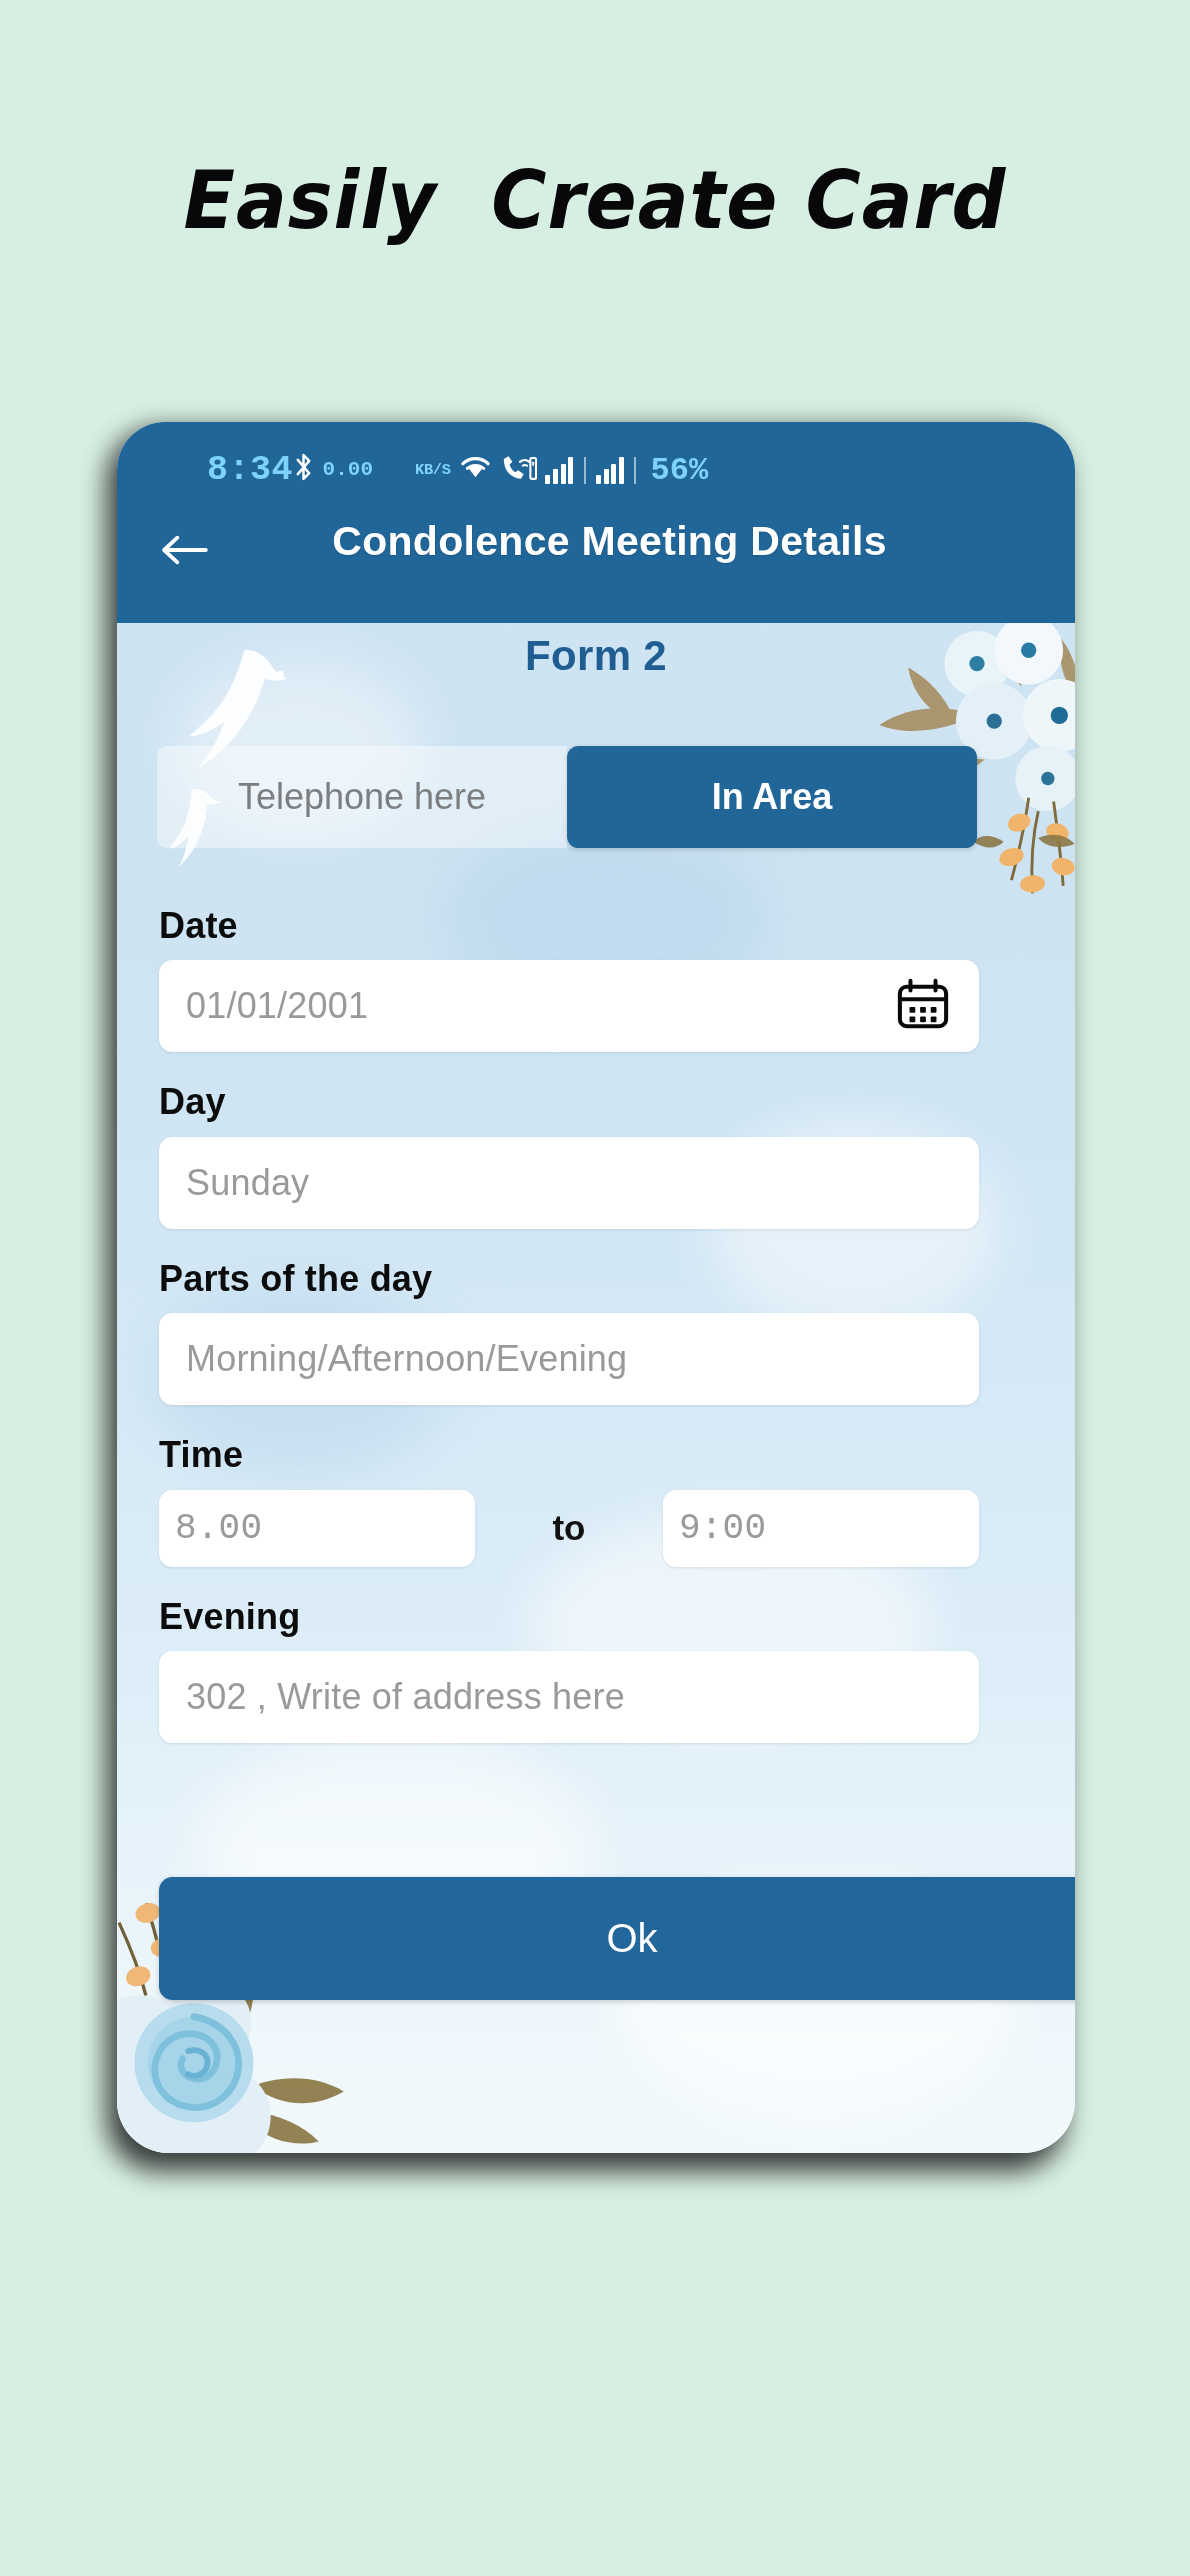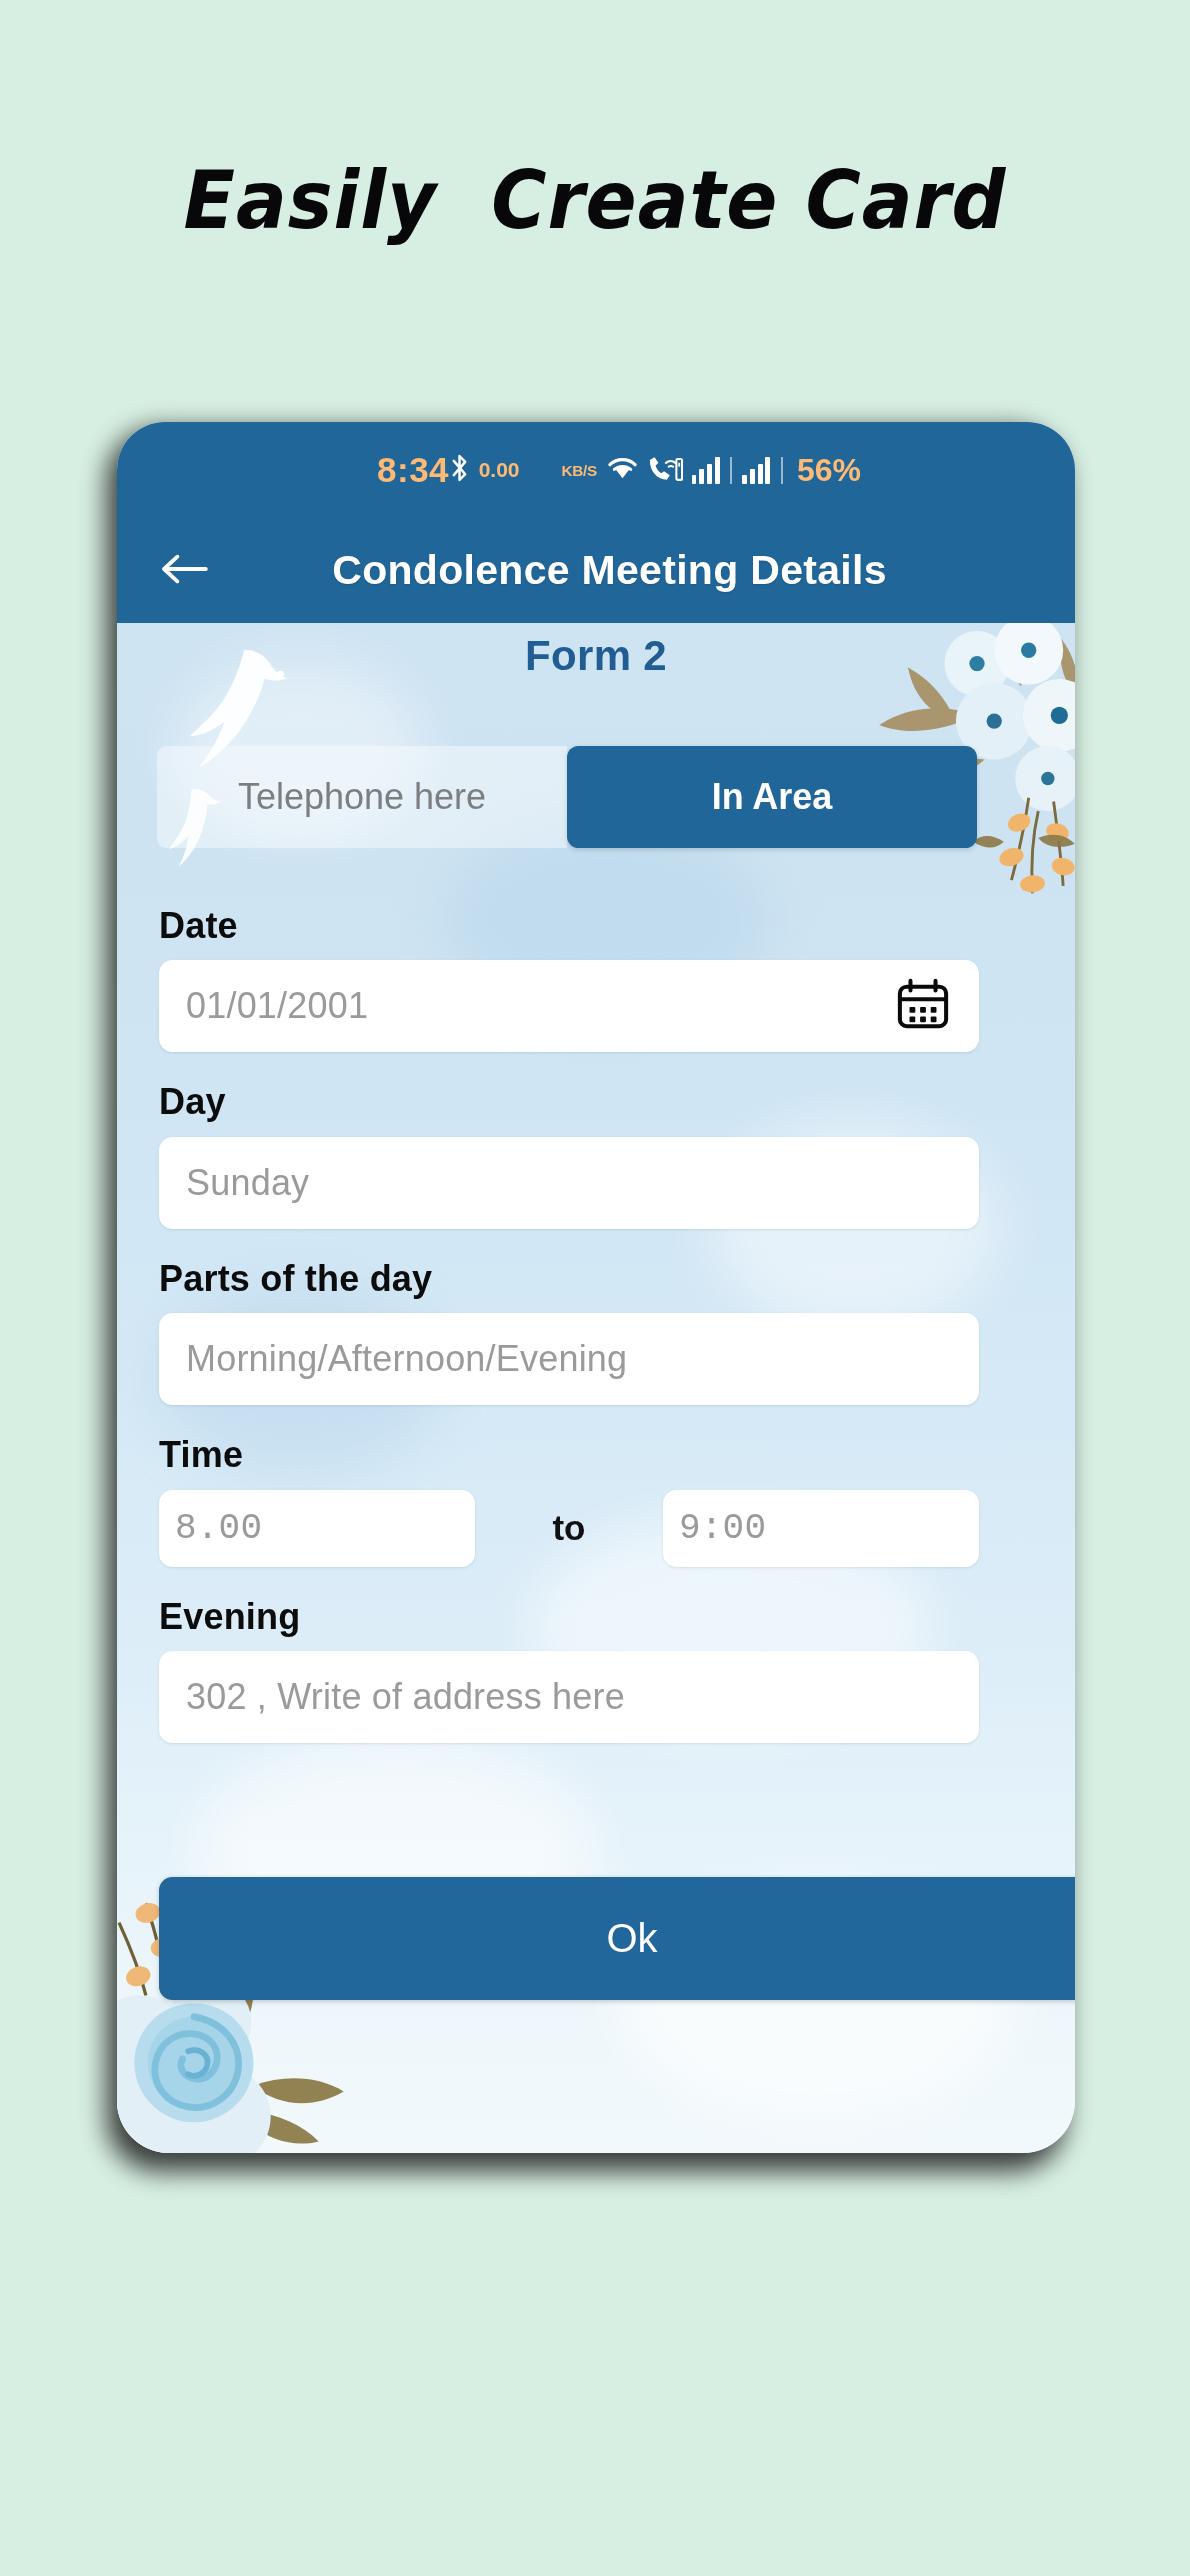--- a/index.html
+++ b/index.html
@@ -55,24 +55,25 @@
     background: #e9f4fa;
   }
 
   
   .statusbar {
     position: relative;
     height: 96px;
     background: #216699;
     display: flex;
     align-items: center;
-    justify-content: center;
+    justify-content: flex-start;
     padding: 0 44px 0 44px;
     box-sizing: border-box;
-    color: #fdba74;
+    color: #7dd3fc;
+    font-family: Liberation Mono, monospace;
   }
   .sb-time {
     font-size: 35px;
     font-weight: bold;
     letter-spacing: 0.5px;
     padding-left: 46px;
   }
   .sb-right {
     display: flex;
     align-items: center;
@@ -114,21 +115,21 @@
     background: rgba(255,255,255,0.55);
     margin: 0 1.9px;
   }
 
   
   .appbar {
     position: relative;
     height: 105px;
     background: #216699;
     display: flex;
-    align-items: center;
+    align-items: flex-start;
     padding-left: 33px;
     box-sizing: border-box;
   }
   .back-btn {
     width: 67px;
     height: 67px;
     display: flex;
     align-items: center;
     justify-content: center;
     cursor: pointer;

